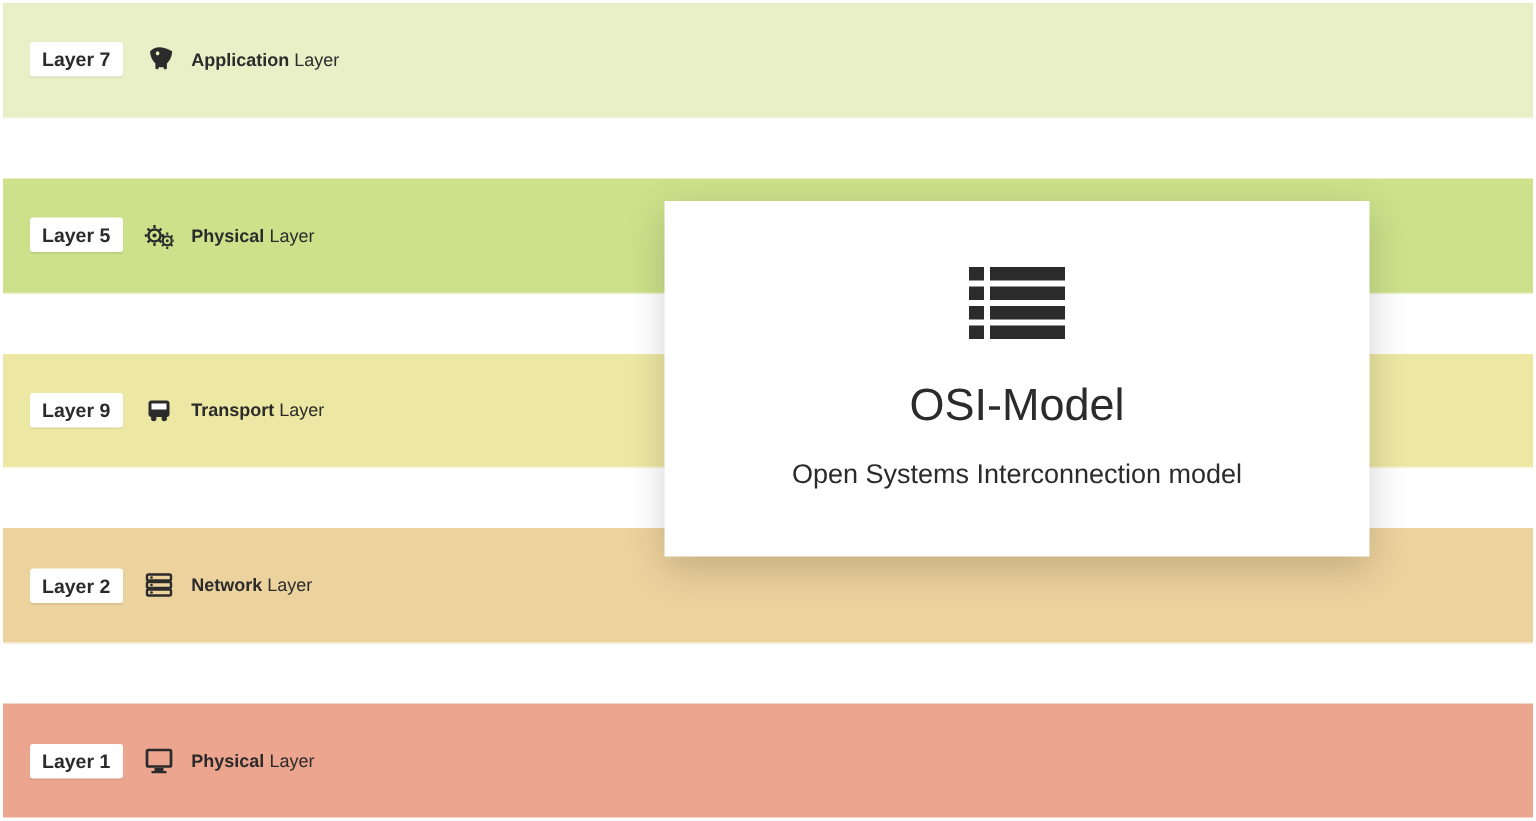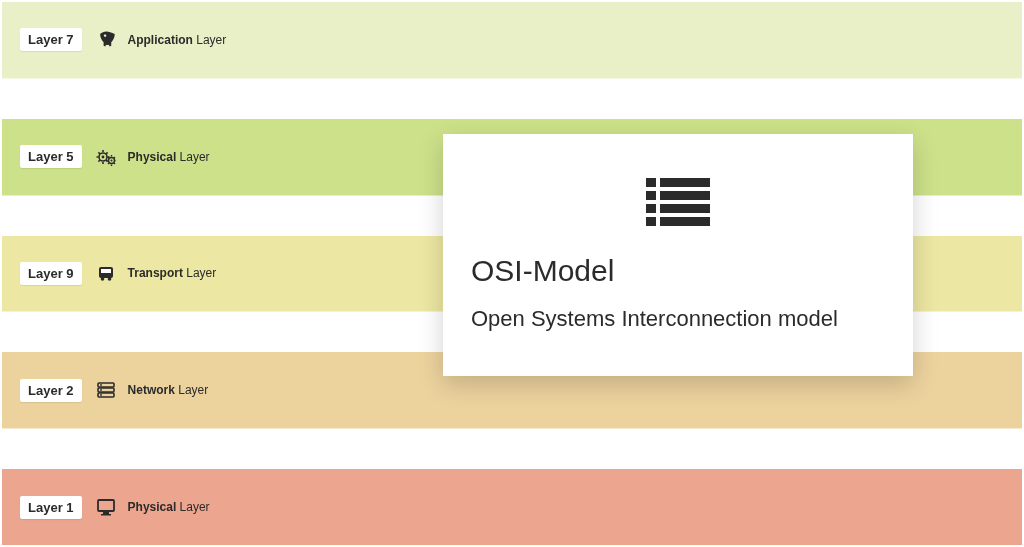--- a/index.html
+++ b/index.html
@@ -55,35 +55,36 @@
     .layer-name { font-weight: 700; }
     .layer-suffix { font-weight: 400; }
     .card {
       position: absolute;
       left: 443px;
       top: 134px;
       width: 470px;
       background: #fff;
       box-shadow: 0 8px 24px rgba(0,0,0,0.18);
       padding: 44px 28px 44px 28px;
+      text-align: center;
     }
     .card-icon {
       display: flex;
       justify-content: center;
       margin-bottom: 28px;
       color: #2b2b2b;
     }
     .card-title {
       font-size: 30px;
       font-weight: 400;
       color: #2b2b2b;
       margin-bottom: 18px;
     }
     .card-subtitle {
-      font-size: 22px;
+      font-size: 18px;
       font-weight: 400;
       color: #2b2b2b;
     }
   </style>
 </head>
 <body>
 
 <svg width="0" height="0" style="position:absolute">
   <defs>
     <g id="rocket-icon">

